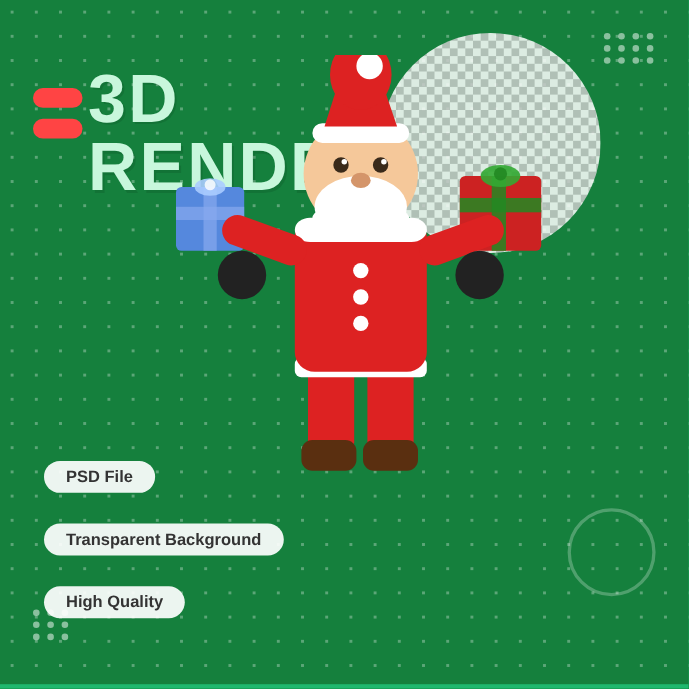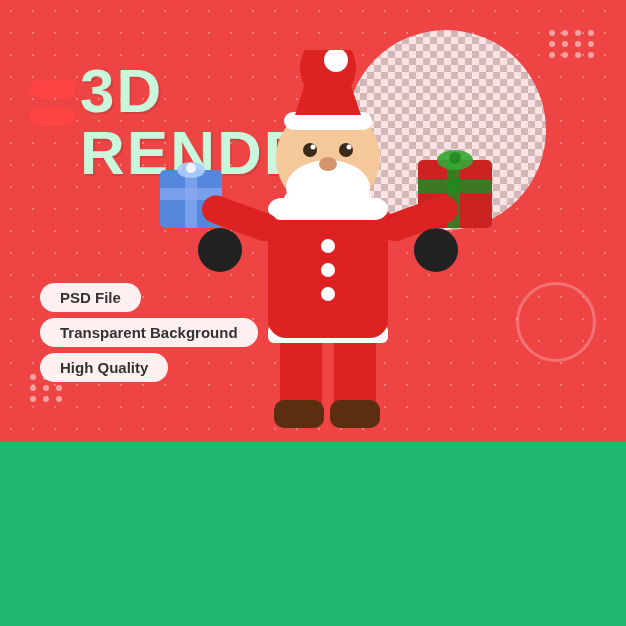--- a/index.html
+++ b/index.html
@@ -7,22 +7,22 @@
     body {
       width: 626px;
       height: 626px;
       overflow: hidden;
       font-family: 'Arial Black', Arial, sans-serif;
       background: #1fb86e;
     }
 
     .container {
       width: 626px;
-      height: 442px;
-      background: #ef4444;
+      height: 622px;
+      background: #15803d;
       position: relative;
       overflow: hidden;
     }
 
     
     .grid-bg {
       position: absolute;
       top: 0; left: 0; right: 0; bottom: 0;
       background-image: radial-gradient(circle, rgba(255,255,255,0.3) 1.5px, transparent 1.5px);
       background-size: 22px 22px;
@@ -120,21 +120,21 @@
       letter-spacing: 2px;
     }
 
     
     .info-area {
       position: absolute;
       bottom: 60px;
       left: 40px;
       display: flex;
       flex-direction: column;
-      gap: 6px;
+      gap: 28px;
     }
 
     .info-badge {
       background: rgba(255,255,255,0.92);
       border-radius: 20px;
       padding: 6px 20px;
       font-size: 15px;
       font-weight: 600;
       color: #333;
       display: inline-block;

